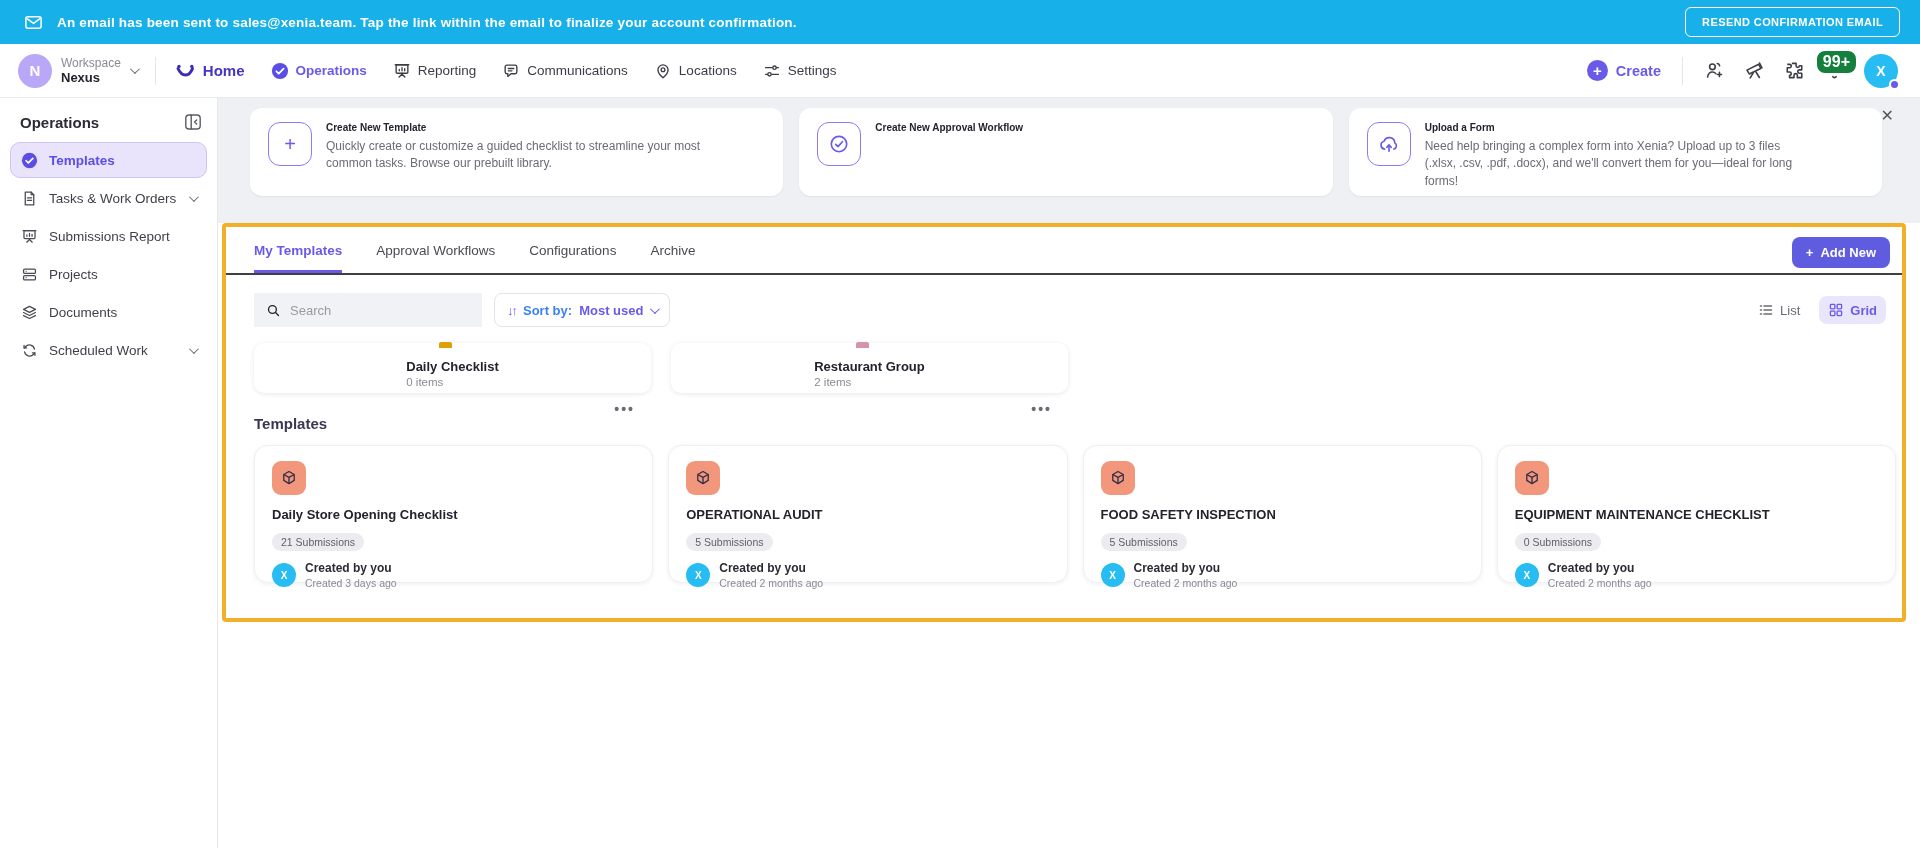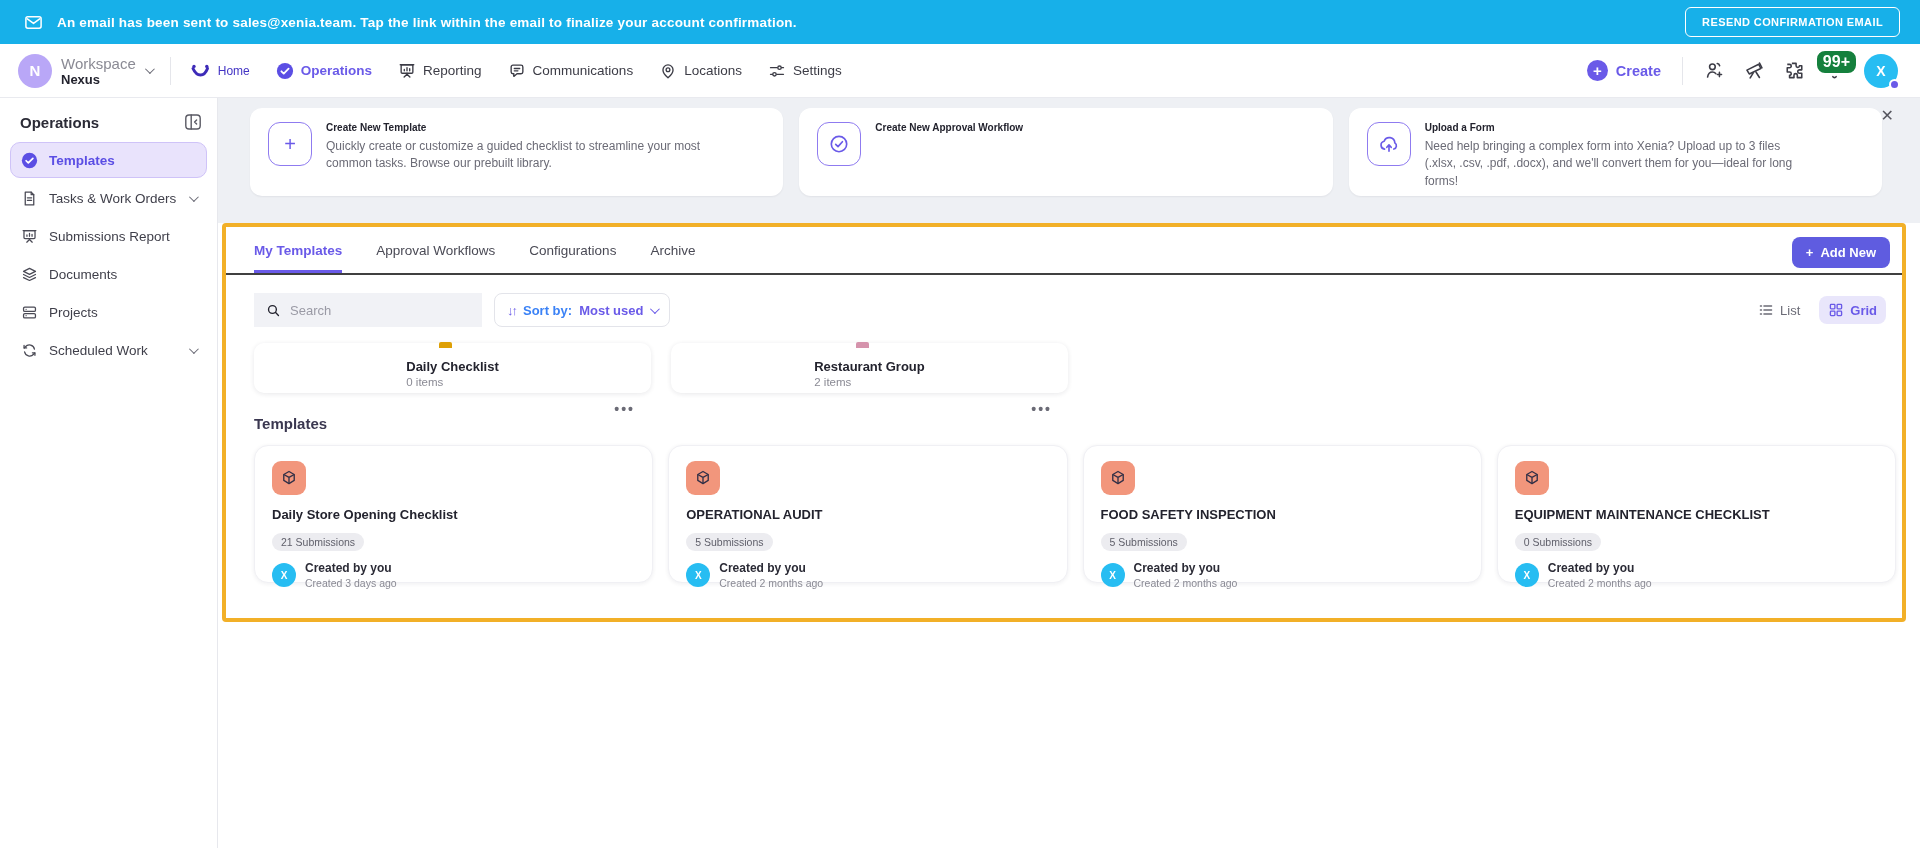--- a/index.html
+++ b/index.html
@@ -12,26 +12,26 @@
   .banner-msg { color:#fff; font-size:13.5px; font-weight:600; letter-spacing:.2px; }
   .banner-btn { margin-left:auto; border:1.5px solid #fff; border-radius:6px; background:transparent;
     color:#fff; font-size:11px; font-weight:700; letter-spacing:.4px; padding:8px 16px; cursor:pointer;
     font-family:"Liberation Sans", sans-serif; }
 
   
   .header { height:54px; background:#fff; border-bottom:1px solid #e9eaef; display:flex; align-items:center; padding:0 22px 0 18px; }
   .ws { display:flex; align-items:center; gap:9px; cursor:pointer; }
   .ws-avatar { width:34px; height:34px; border-radius:50%; background:#b9a7f7; color:#fff; font-size:15px; font-weight:700;
     display:flex; align-items:center; justify-content:center; }
-  .ws-label { font-size:15px; color:#8a8a94; }
+  .ws-label { font-size:12px; color:#8a8a94; }
   .ws-name { font-size:13px; font-weight:700; color:#23232e; }
   .vdiv { width:1px; height:28px; background:#e5e6eb; margin:0 18px; }
   .nav { display:flex; align-items:center; gap:26px; }
   .nav-item { display:flex; align-items:center; gap:7px; font-size:13.5px; color:#3c3c46; cursor:pointer; white-space:nowrap; }
-  .nav-item.home { color:#4334c4; font-weight:400; font-size:12px; }
+  .nav-item.home { color:#4334c4; font-weight:700; font-size:15px; }
   .nav-item.active { color:#6a5ae8; font-weight:600; }
   .hdr-right { margin-left:auto; display:flex; align-items:center; gap:19px; }
   .create { display:flex; align-items:center; gap:8px; cursor:pointer; }
   .create-plus { width:21px; height:21px; border-radius:50%; background:#6a5ae8; color:#fff; font-size:15px; font-weight:700;
     display:flex; align-items:center; justify-content:center; line-height:1; }
   .create-lbl { color:#6a5ae8; font-size:14.5px; font-weight:600; }
   .bell-wrap { position:relative; cursor:pointer; }
   .badge { position:absolute; top:-11px; right:-13px; background:#15803d; color:#fff; font-size:16px; font-weight:700;
     border-radius:10px; padding:2px 6px; border:2px solid #fff;margin-left:7px; }
   .user-avatar { position:relative; width:34px; height:34px; border-radius:50%; background:#27bdf2; color:#fff;
@@ -277,36 +277,36 @@
             <rect x="3.5" y="3" width="13" height="9.5" rx="1.2"></rect>
             <path d="M7 9.8V8.2M10 9.8V6.4M13 9.8V7.4"></path>
             <path d="M10 12.5v1M10 13.5l-3.2 3.2M10 13.5l3.2 3.2"></path>
           </svg>
       </span>
       <span>Submissions Report</span>
     </div>
     <div class="side-item">
       <span>
         <svg class="i" width="17" height="17" viewBox="0 0 20 20" fill="none" stroke="#4a4a55" stroke-width="1.5" stroke-linecap="round" stroke-linejoin="round">
+            <rect x="3" y="3.6" width="14" height="5.2" rx="1.5"></rect>
+            <rect x="3" y="11.2" width="14" height="5.2" rx="1.5"></rect>
+            <path d="M6 6.2h.01M6 13.8h.01"></path>
+          </svg>
+      </span>
+      <span>Projects</span>
+    </div>
+    <div class="side-item">
+      <span>
+        <svg class="i" width="17" height="17" viewBox="0 0 20 20" fill="none" stroke="#4a4a55" stroke-width="1.5" stroke-linecap="round" stroke-linejoin="round">
             <path d="M10 2.8l7 3.5-7 3.5-7-3.5z"></path>
             <path d="M3 10l7 3.5L17 10"></path>
             <path d="M3 13.6L10 17l7-3.4"></path>
           </svg>
       </span>
       <span>Documents</span>
-    </div>
-    <div class="side-item">
-      <span>
-        <svg class="i" width="17" height="17" viewBox="0 0 20 20" fill="none" stroke="#4a4a55" stroke-width="1.5" stroke-linecap="round" stroke-linejoin="round">
-            <rect x="3" y="3.6" width="14" height="5.2" rx="1.5"></rect>
-            <rect x="3" y="11.2" width="14" height="5.2" rx="1.5"></rect>
-            <path d="M6 6.2h.01M6 13.8h.01"></path>
-          </svg>
-      </span>
-      <span>Projects</span>
     </div>
     <div class="side-item">
       <span>
         <svg class="i" width="17" height="17" viewBox="0 0 20 20" fill="none" stroke="#4a4a55" stroke-width="1.5" stroke-linecap="round" stroke-linejoin="round">
             <path d="M15.8 8.3A6.1 6.1 0 005.2 5.6L3.8 7"></path>
             <path d="M3.6 4v3h3"></path>
             <path d="M4.2 11.7a6.1 6.1 0 0010.6 2.7l1.4-1.4"></path>
             <path d="M16.4 15.7v-3h-3"></path>
           </svg>
       </span>

